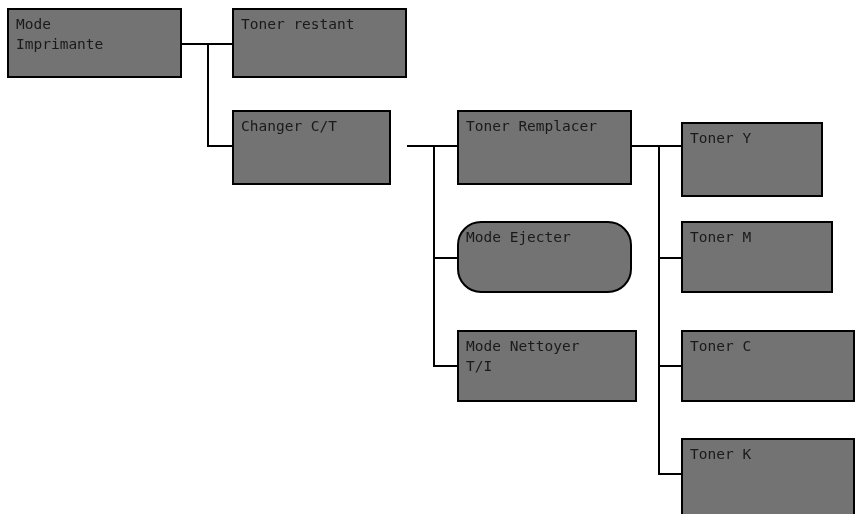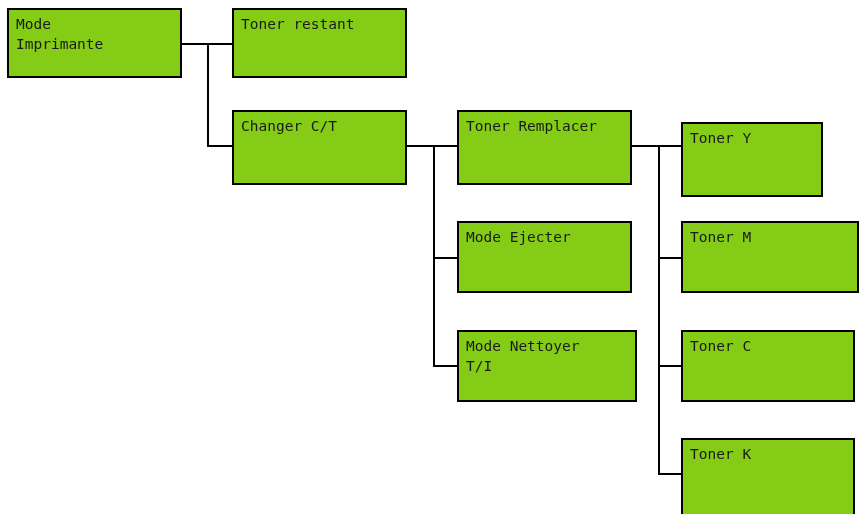--- a/index.html
+++ b/index.html
@@ -15,21 +15,21 @@
     position: relative;
     width: 865px;
     height: 514px;
     background: #ffffff;
     overflow: hidden;
   }
   .node {
     position: absolute;
     box-sizing: border-box;
     border: 2px solid #000000;
-    background: #84cc16;
+    background: #737373;
     z-index: 2;
   }
   .node-label {
     position: absolute;
     left: 7px;
     top: 4px;
     font-family: "DejaVu Sans Mono", "Liberation Mono", monospace;
     font-size: 14.5px;
     line-height: 20px;
     color: #1a1a1a;
@@ -66,37 +66,37 @@
       <div class="conn conn-h" style="left: 658px; top: 473px; width: 25px;"></div>
     </div>
   <div id="node-layer">
       <div class="node" style="left: 7px; top: 8px; width: 175px; height: 70px;">
         <div class="node-label">Mode
 Imprimante</div>
       </div>
       <div class="node" style="left: 232px; top: 8px; width: 175px; height: 70px;">
         <div class="node-label">Toner restant</div>
       </div>
-      <div class="node" style="left: 232px; top: 110px; width: 175px; height: 75px;">
+      <div class="node" style="left: 232px; top: 110px; width: 159px; height: 75px;">
         <div class="node-label">Changer C/T</div>
       </div>
       <div class="node" style="left: 457px; top: 110px; width: 175px; height: 75px;">
         <div class="node-label">Toner Remplacer</div>
       </div>
-      <div class="node" style="left: 457px; top: 221px; width: 175px; height: 72px;">
+      <div class="node" style="left: 457px; top: 221px; width: 175px; height: 72px; border-radius: 24px;">
         <div class="node-label">Mode Ejecter</div>
       </div>
       <div class="node" style="left: 457px; top: 330px; width: 180px; height: 72px;">
         <div class="node-label">Mode Nettoyer
 T/I</div>
       </div>
       <div class="node" style="left: 681px; top: 122px; width: 142px; height: 75px;">
         <div class="node-label">Toner Y</div>
       </div>
-      <div class="node" style="left: 681px; top: 221px; width: 178px; height: 72px;">
+      <div class="node" style="left: 681px; top: 221px; width: 152px; height: 72px;">
         <div class="node-label">Toner M</div>
       </div>
       <div class="node" style="left: 681px; top: 330px; width: 174px; height: 72px; padding-left: 40px;">
         <div class="node-label">Toner C</div>
       </div>
       <div class="node" style="left: 681px; top: 438px; width: 174px; height: 82px;">
         <div class="node-label">Toner K</div>
       </div>
     </div>
 </div>

